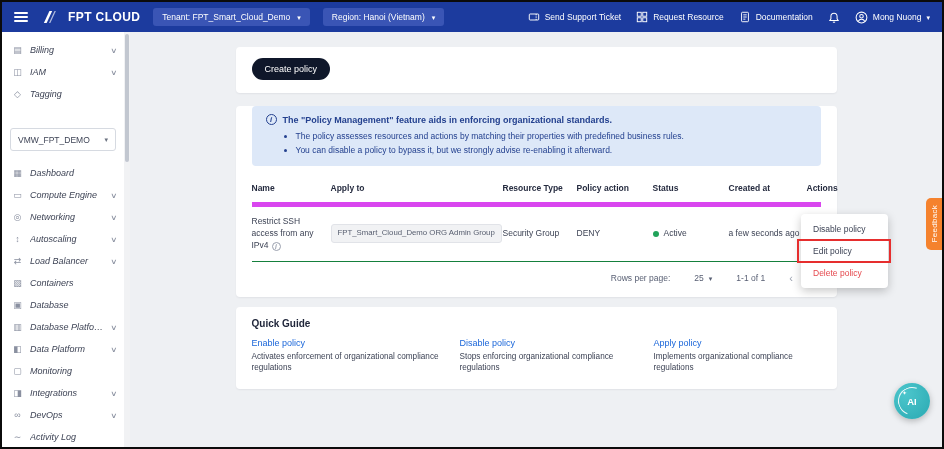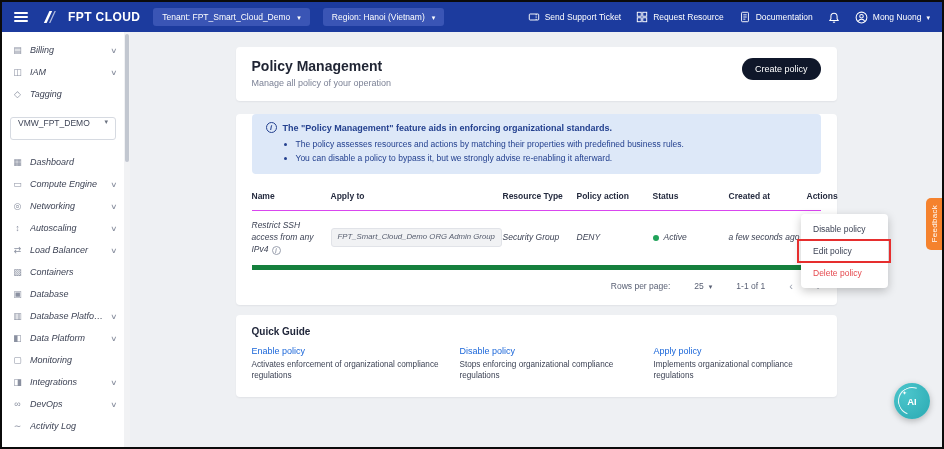--- a/index.html
+++ b/index.html
@@ -17,21 +17,21 @@
   .tb-link{display:flex;align-items:center;gap:5px;cursor:pointer;white-space:nowrap;}
   .tb-ico{display:flex;align-items:center;}
   .tb-user{display:flex;align-items:center;gap:5px;cursor:pointer;}
 
   
   .sidebar{position:absolute;top:30px;left:0;bottom:0;width:122px;background:#fff;padding-top:7px;overflow:hidden;z-index:5;}
   .sb-item{display:flex;align-items:center;gap:7px;height:22px;padding:0 8px 0 10px;font-size:9px;color:#3d4355;cursor:pointer;white-space:nowrap;}
   .sb-ico{width:11px;color:#8a90a0;font-size:9px;text-align:center;flex:0 0 11px;}
   .sb-label{flex:1;overflow:hidden;text-overflow:ellipsis;font-style:italic;}
   .sb-chev{font-size:7.5px;color:#8a90a0;transform:scaleX(1.3);}
-  .sb-select{margin:12px 8px 11px;border:1px solid #d6dae1;border-radius:3px;height:23px;display:flex;justify-content:space-between;padding:0 7px;font-size:8.5px;color:#3d4355;cursor:pointer;background:#fff;}
+  .sb-select{margin:23px 8px 11px;border:1px solid #d6dae1;border-radius:3px;height:23px;display:flex;align-items:center;justify-content:space-between;padding:0 7px;font-size:8.5px;color:#3d4355;cursor:pointer;background:#fff;}
   .sb-select .caret{color:#6b7280;}
   .sb-scrollbar{position:absolute;top:30px;left:122px;bottom:0;width:6px;background:#f1f2f4;z-index:6;cursor:pointer;}
   .sb-thumb{position:absolute;top:2px;left:1px;width:4px;height:128px;background:#c2c7d0;border-radius:2px;}
 
   
   .main{position:absolute;top:30px;left:128px;right:0;bottom:0;overflow:hidden;}
   .content{width:601px;margin:15px auto 0;}
   .card{background:#fff;border-radius:4px;box-shadow:0 1px 2px rgba(16,24,40,.06);}
   .card-head{display:flex;justify-content:space-between;align-items:flex-start;padding:11px 16px 13px;}
   .page-title{font-size:14px;font-weight:bold;color:#1f2433;}
@@ -41,22 +41,22 @@
   .card-table{margin-top:9px;padding-bottom:1px;}
   .banner{margin:13px 16px 8px;background:#dde8f8;border-radius:4px;padding:8px 14px 9px;color:#24418f;}
   .banner-title{font-size:9px;font-weight:bold;display:flex;gap:6px;align-items:center;}
   .info-ico{width:11px;height:11px;border:1px solid #24418f;border-radius:50%;font-size:7.5px;display:inline-flex;align-items:center;justify-content:center;font-style:italic;font-weight:bold;flex:0 0 11px;}
   .info-ico::before{content:"i";}
   .info-ico.gray{width:9px;height:9px;border-color:#9aa0ae;color:#9aa0ae;font-size:6.5px;flex:0 0 9px;vertical-align:-1px;margin-left:3px;}
   .banner ul{margin:4px 0 0 30px;font-size:8.5px;line-height:1.65;}
 
   .tbl{margin:0 16px;}
   .tr{display:grid;grid-template-columns:79px 172px 74px 76px 76px 78px 1fr;align-items:center;}
-  .tr.head{border-bottom:1px solid #d946ef;}
-  .tr.body-row{border-bottom:5px solid #15803d;font-style:italic;}
+  .tr.head{border-bottom:5px solid #d946ef;}
+  .tr.body-row{border-bottom:1px solid #15803d;}
   .th{font-size:8.5px;font-weight:bold;color:#262c40;padding:9px 4px 9px 0;}
   .td{font-size:8.5px;color:#3d4355;padding:9px 6px 9px 0;line-height:1.4;}
   .th.right,.td.right{text-align:right;padding-right:8px;}
   .chip{display:inline-block;background:#f1f2f4;border:1px solid #e1e3e8;border-radius:3px;padding:3px 6px;font-size:7.8px;color:#565d6e;white-space:nowrap;}
   .status{display:flex;align-items:center;gap:5px;}
   .dot{width:6px;height:6px;border-radius:50%;background:#21a35a;flex:0 0 6px;}
   .more{color:#5a6072;cursor:pointer;font-size:10px;}
   .pagination{display:flex;justify-content:flex-end;align-items:center;gap:24px;padding:11px 16px 12px;font-size:8.5px;color:#596074;}
   .rpp{display:flex;gap:5px;align-items:center;cursor:pointer;}
   .pg-btn{color:#9aa0ae;font-size:11px;line-height:1;cursor:pointer;}
@@ -249,24 +249,20 @@
     </div>
   </div>
   <div class="sb-scrollbar">
     <div class="sb-thumb"></div>
   </div>
 
   <div class="main">
     <div class="content">
 
       <div class="card card-head">
-        <div>
-          <div class="page-title">Policy Management</div>
-          <div class="page-sub">Manage all policy of your operation</div>
-        </div>
         <button class="btn-primary">Create policy</button>
       </div>
 
       <div class="card card-table">
         <div class="banner">
           <div class="banner-title">
             <span class="info-ico"></span>
             <span>The "Policy Management" feature aids in enforcing organizational standards.</span>
           </div>
           <ul>

